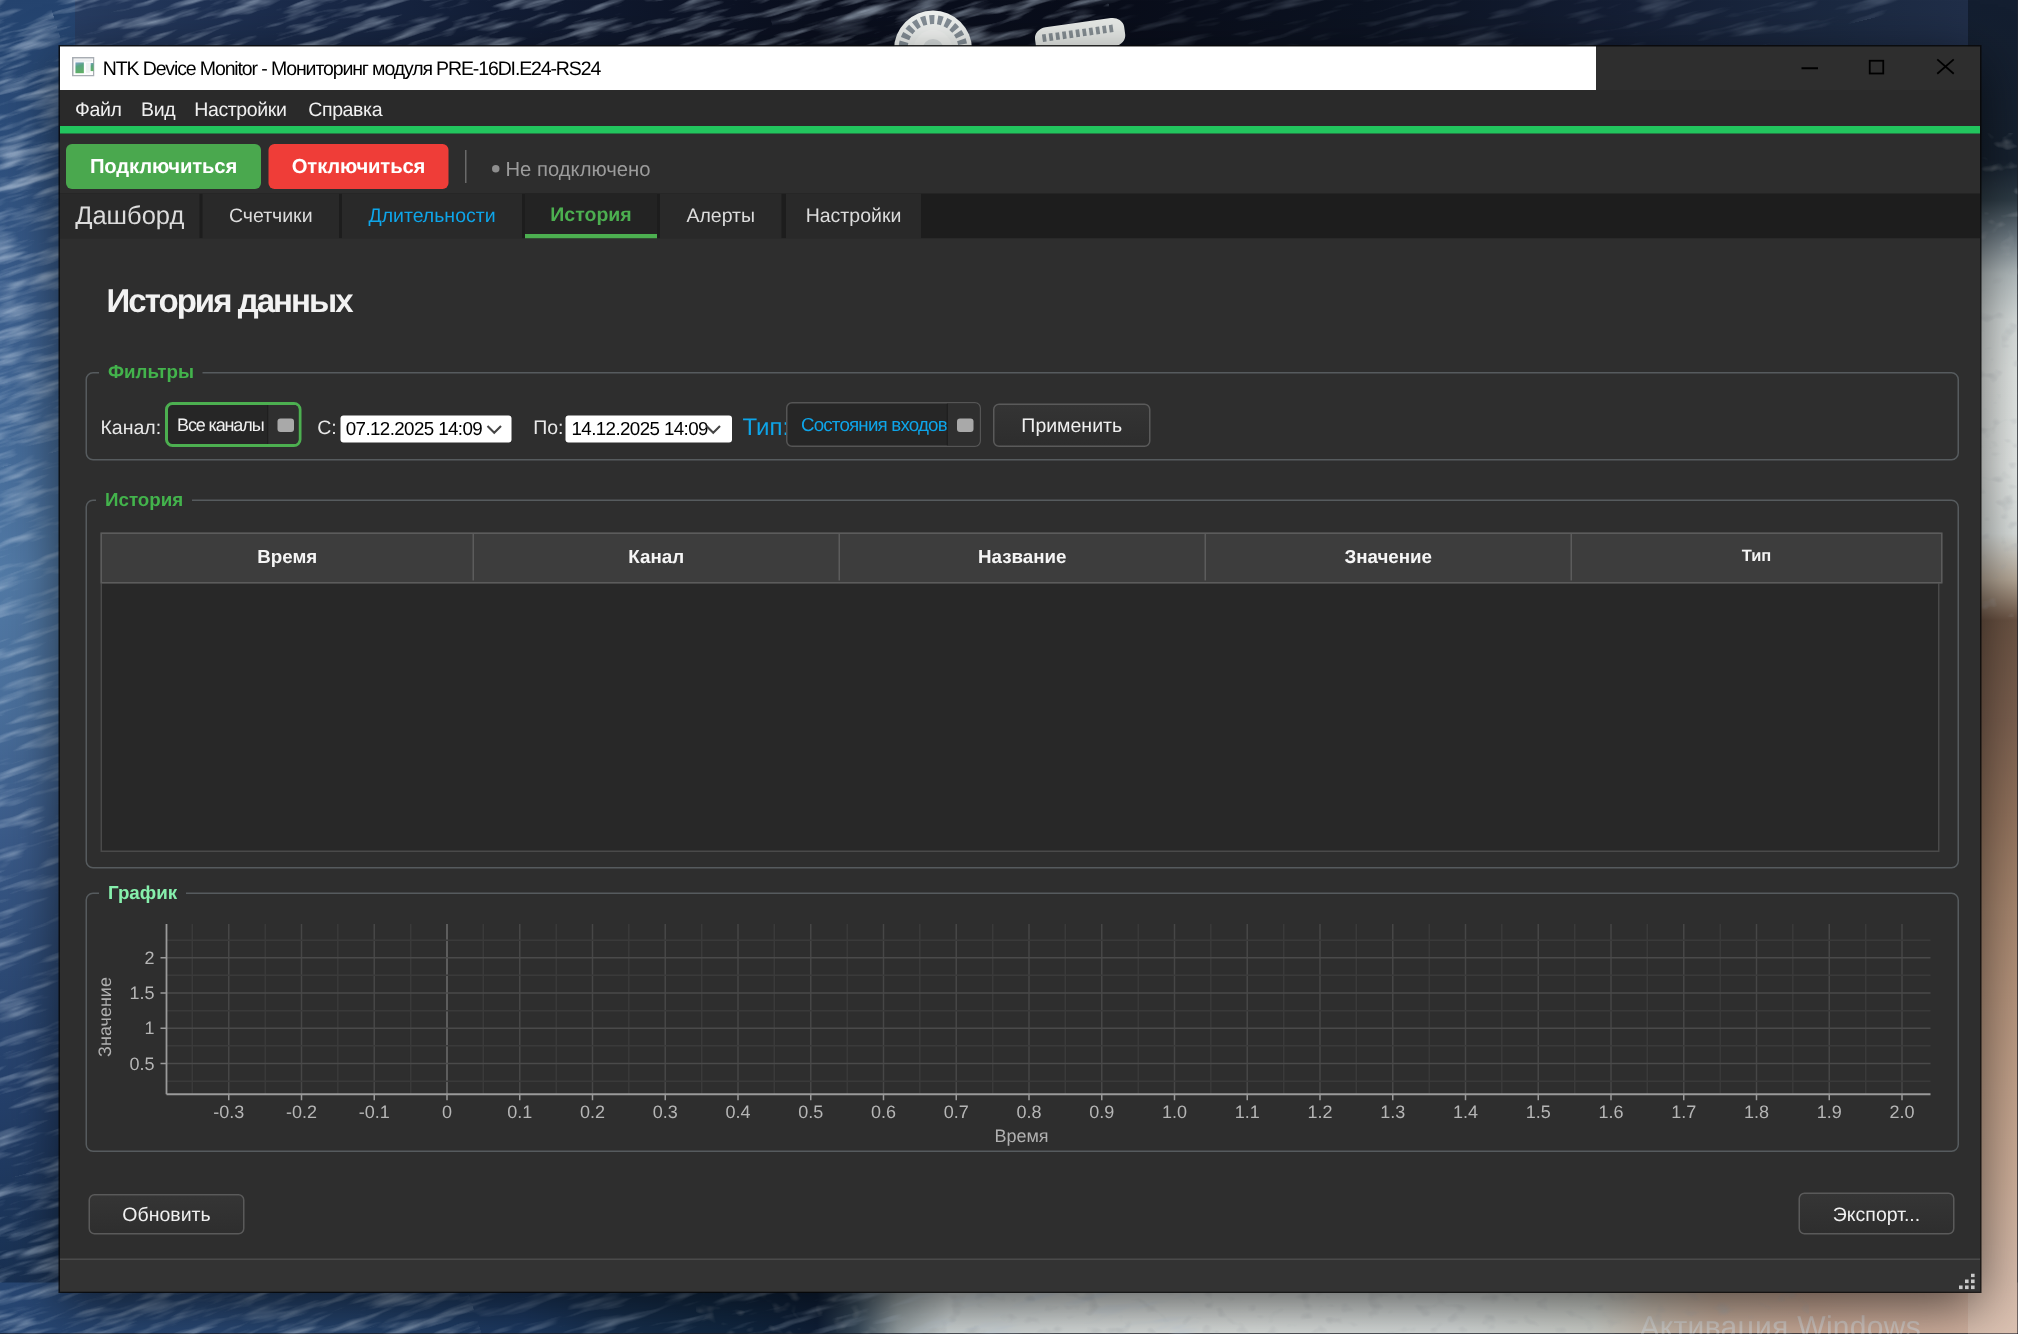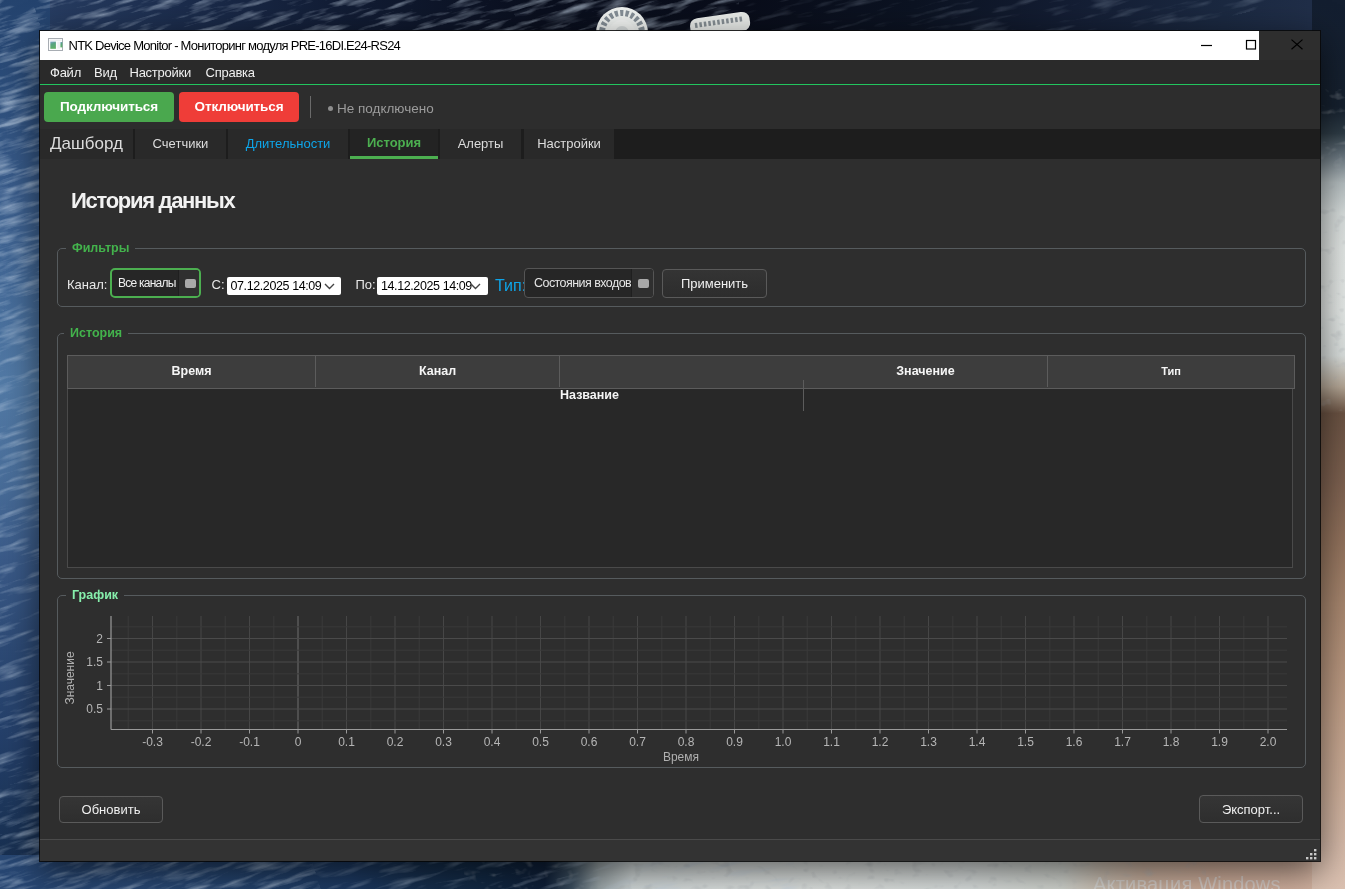--- a/index.html
+++ b/index.html
@@ -110,21 +110,21 @@
   <circle cx="622" cy="33" r="26" fill="#eef1ef"></circle>
   <circle cx="622" cy="33" r="20" fill="none" stroke="#848e96" stroke-width="6" stroke-dasharray="3.2 2.2"></circle>
   <circle cx="622" cy="33" r="13" fill="#f3f5f3"></circle>
   <circle cx="622" cy="33" r="7" fill="#d7dcdc"></circle>
   <rect x="690" y="15" width="60" height="19" rx="8" ry="7" fill="#e9ece9" transform="rotate(-8 720 24)"></rect>
   <path d="M695 22 L744 22" stroke="#6e7880" stroke-width="5" stroke-dasharray="2.5 2" transform="rotate(-8 720 24)" opacity="0.8"></path>
 </g>
 <text x="1093" y="891" font-family="Liberation Sans,sans-serif" font-size="20" fill="#dfe4e7" fill-opacity="0.55" letter-spacing="0.2">Активация Windows</text>
 </svg>
 <div class="abs" id="win" style="left:40px;top:31px;width:1280px;height:830px;background:#2e2e2e;box-shadow:0 10px 34px rgba(0,0,0,0.62),0 0 0 1px rgba(10,10,10,0.85);">
-<div class="abs" style="left:0;top:0;width:1219px;height:29px;background:#ffffff;">
+<div class="abs" style="left:0;top:0;width:1024px;height:29px;background:#ffffff;">
 <svg class="abs" style="left:8px;top:7px" width="15" height="13" viewBox="0 0 15 13">
  <rect x="0.5" y="0.5" width="14" height="12" fill="#fdfdfd" stroke="#a8adb3"></rect>
  <rect x="1.5" y="1.5" width="12" height="1.6" fill="#eceef0"></rect>
  <linearGradient id="ig" x1="0" y1="0" x2="0.25" y2="1">
           <stop offset="0" stop-color="#84a3cb"></stop>
           <stop offset="0.4" stop-color="#57a381"></stop>
           <stop offset="1" stop-color="#5fae67"></stop>
         </linearGradient>
  <rect x="2.3" y="3.6" width="5.6" height="7.2" fill="url(#ig)"></rect>
  <rect x="9.3" y="3.8" width="2.6" height="6.8" fill="#eef0f1"></rect>
@@ -137,21 +137,21 @@
  <line x1="96.5" y1="8.6" x2="107.5" y2="18.2" stroke="#000" stroke-width="1.2"></line>
  <line x1="107.5" y1="8.6" x2="96.5" y2="18.2" stroke="#000" stroke-width="1.2"></line>
 </svg>
 </div>
 <div class="abs" style="left:0;top:29px;width:1280px;height:24px;background:#2a2a2a;font-size:13px;color:#f0f0f0;letter-spacing:-0.25px;">
 <span class="abs" style="left:10px;top:4.5px;">Файл</span>
 <span class="abs" style="left:54px;top:4.5px;">Вид</span>
 <span class="abs" style="left:89.5px;top:4.5px;">Настройки</span>
 <span class="abs" style="left:165.5px;top:4.5px;">Справка</span>
 </div>
-<div class="abs" style="left:0;top:53px;width:1280px;height:45px;background:#2d2d2d;border-top:1px solid #22c55e;">
+<div class="abs" style="left:0;top:53px;width:1280px;height:45px;background:#2d2d2d;border-top:5px solid #22c55e;">
 <div class="abs" style="left:4px;top:6.5px;width:130px;height:30px;background:#4aa84e;border-radius:4px;color:#fff;font-weight:bold;font-size:13.5px;text-align:center;line-height:30px;letter-spacing:-0.1px;">Подключиться</div>
 <div class="abs" style="left:139px;top:6.5px;width:120px;height:30px;background:#ef3d38;border-radius:4px;color:#fff;font-weight:bold;font-size:13.5px;text-align:center;line-height:30px;letter-spacing:-0.1px;">Отключиться</div>
 <div class="abs" style="left:270px;top:11px;width:1px;height:22px;background:#6a6a6a;"></div>
 <div class="abs" style="left:287.5px;top:21px;width:5px;height:5px;border-radius:50%;background:#8e8e8e;"></div>
 <div class="abs" style="left:297px;top:16px;font-size:13.5px;color:#9b9b9b;">Не подключено</div>
 </div>
 <div class="abs" style="left:0;top:98px;width:1280px;height:30px;background:#1d1d1d;">
 <div class="abs" style="left:0px;top:0;width:93px;height:30px;background:#292929;color:#dcdcdc;font-size:17px;text-align:center;line-height:30px;">Дашборд</div>
 <div class="abs" style="left:95px;top:0;width:91px;height:30px;background:#292929;color:#dcdcdc;font-size:13px;text-align:center;line-height:30px;">Счетчики</div>
 <div class="abs" style="left:188px;top:0;width:120px;height:30px;background:#292929;color:#0ea5e9;font-size:13px;text-align:center;line-height:30px;">Длительности</div>
@@ -179,33 +179,33 @@
 </div>
 <div class="abs" style="left:315.5px;top:117.5px;font-size:13px;color:#e8e8e8;">По:</div>
 <div class="abs" style="left:337px;top:117.5px;width:110.5px;height:18px;background:#ffffff;border-radius:2px;">
   <div class="abs" style="left:4px;top:2.5px;font-size:12.5px;color:#000;letter-spacing:-0.4px;">14.12.2025 14:09</div>
   <svg class="abs" style="left:93px;top:6px" width="11" height="7" viewBox="0 0 11 7">
           <path d="M1 1 L5.5 5.5 L10 1" fill="none" stroke="#444" stroke-width="1.4"></path>
         </svg>
 </div>
 <div class="abs" style="left:455px;top:117.5px;font-size:16px;color:#0ea5e9;">Тип:</div>
 <div class="abs" style="left:484px;top:109px;width:130px;height:30px;border:1px solid #555;border-radius:4px;background:#262626;">
-  <div class="abs" style="left:0;top:0;width:106px;height:28px;font-size:12.5px;color:#e5e5e5;line-height:28px;padding-left:9px;letter-spacing:-0.55px;">Состояния входов</div>
+  <div class="abs" style="left:0;top:0;width:106px;height:28px;font-size:12.5px;color:#0ea5e9;line-height:28px;padding-left:9px;letter-spacing:-0.55px;">Состояния входов</div>
   <div class="abs" style="left:106px;top:0;width:22px;height:28px;background:#2f2f2f;border-left:1px solid #1f1f1f;border-radius:0 3px 3px 0;"></div>
   <div class="abs" style="left:112.5px;top:9.5px;width:11px;height:9px;background:#a9a9a9;border-radius:2px;"></div>
 </div>
 <div class="abs" style="left:622px;top:110px;width:105px;height:29px;background:linear-gradient(180deg,#343434,#2d2d2d);border:1px solid #5a5a5a;border-radius:4px;color:#f0f0f0;font-size:13px;text-align:center;line-height:27px;">Применить</div>
 
 <div class="abs" style="left:17px;top:174px;width:1249px;height:246px;border:1px solid #565b5e;border-radius:5px;"></div>
 <div class="abs" style="left:24px;top:166px;background:#2e2e2e;padding:0 6px;font-size:12.5px;font-weight:bold;color:#43b34c;height:16px;line-height:16px;">История</div>
 <div class="abs" style="left:27px;top:196px;width:1226px;height:213px;background:#282828;border:1px solid #4a4a4a;">
 <div class="abs" style="left:-1px;top:-1px;width:1226px;height:32px;background:#3d3d3d;border:1px solid #5c5c5c;box-sizing:content-box;"></div>
 <div class="abs" style="left:0px;top:0;width:248px;height:31px;border-right:1px solid #5c5c5c;color:#f5f5f5;font-weight:bold;font-size:12.5px;text-align:center;line-height:31px;">Время</div>
 <div class="abs" style="left:248px;top:0;width:244px;height:31px;border-right:1px solid #5c5c5c;color:#f5f5f5;font-weight:bold;font-size:12.5px;text-align:center;line-height:31px;">Канал</div>
-<div class="abs" style="left:492px;top:0;width:244px;height:31px;border-right:1px solid #5c5c5c;color:#f5f5f5;font-weight:bold;font-size:12.5px;text-align:left;line-height:31px;margin-top:24px;">Название</div>
+<div class="abs" style="left:492px;top:0;width:244px;height:31px;border-right:1px solid #5c5c5c;color:#f5f5f5;font-weight:bold;font-size:12.5px;text-align:center;line-height:31px;">Название</div>
 <div class="abs" style="left:736px;top:0;width:244px;height:31px;border-right:1px solid #5c5c5c;color:#f5f5f5;font-weight:bold;font-size:12.5px;text-align:center;line-height:31px;">Значение</div>
 <div class="abs" style="left:980px;top:0;width:246px;height:31px;color:#f5f5f5;font-weight:bold;font-size:11px;text-align:center;line-height:31px;">Тип</div>
 </div>
 <div class="abs" style="left:17px;top:436px;width:1249px;height:173px;border:1px solid #565b5e;border-radius:5px;"></div>
 <div class="abs" style="left:26px;top:428px;background:#2e2e2e;padding:0 6px;font-size:12.5px;font-weight:bold;color:#86efac;height:16px;line-height:16px;">График</div>
 <svg class="abs" style="left:17px;top:436px" width="1249" height="173" viewBox="0 0 1249 173">
 <line x1="71.2" y1="21" x2="71.2" y2="134.5" stroke="#3a3a3a" stroke-width="1"></line>
 <line x1="95.5" y1="21" x2="95.5" y2="134.5" stroke="#464646" stroke-width="1"></line>
 <line x1="119.8" y1="21" x2="119.8" y2="134.5" stroke="#3a3a3a" stroke-width="1"></line>
 <line x1="144" y1="21" x2="144" y2="134.5" stroke="#464646" stroke-width="1"></line>

